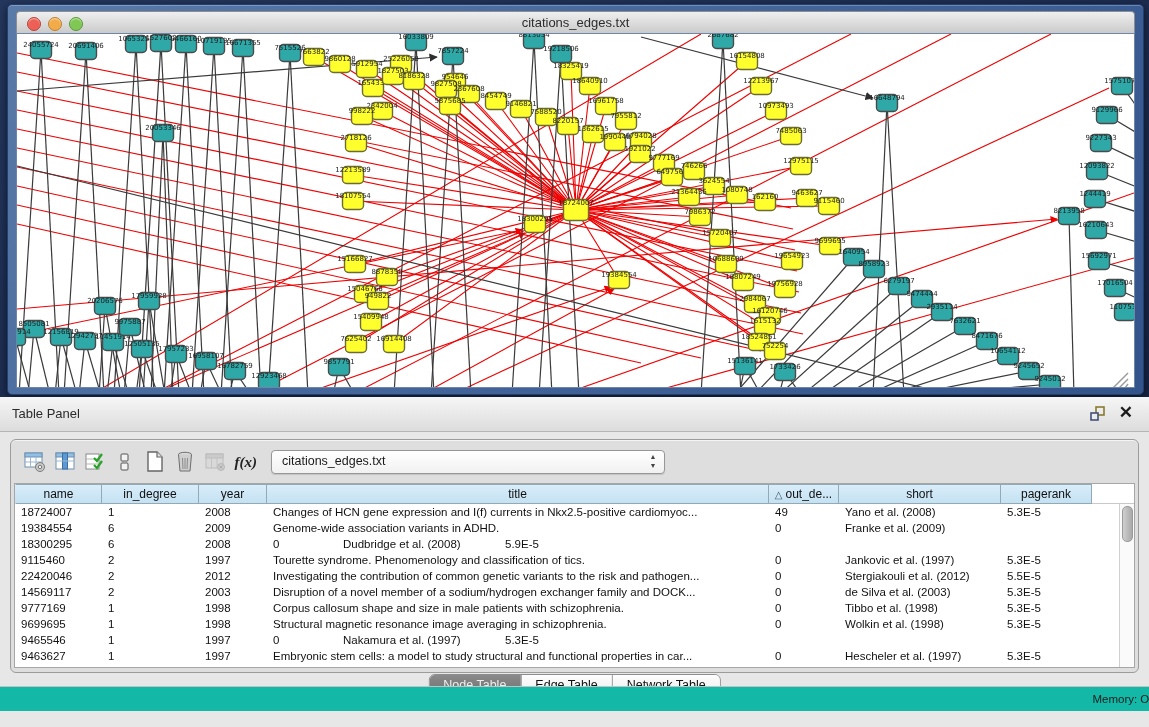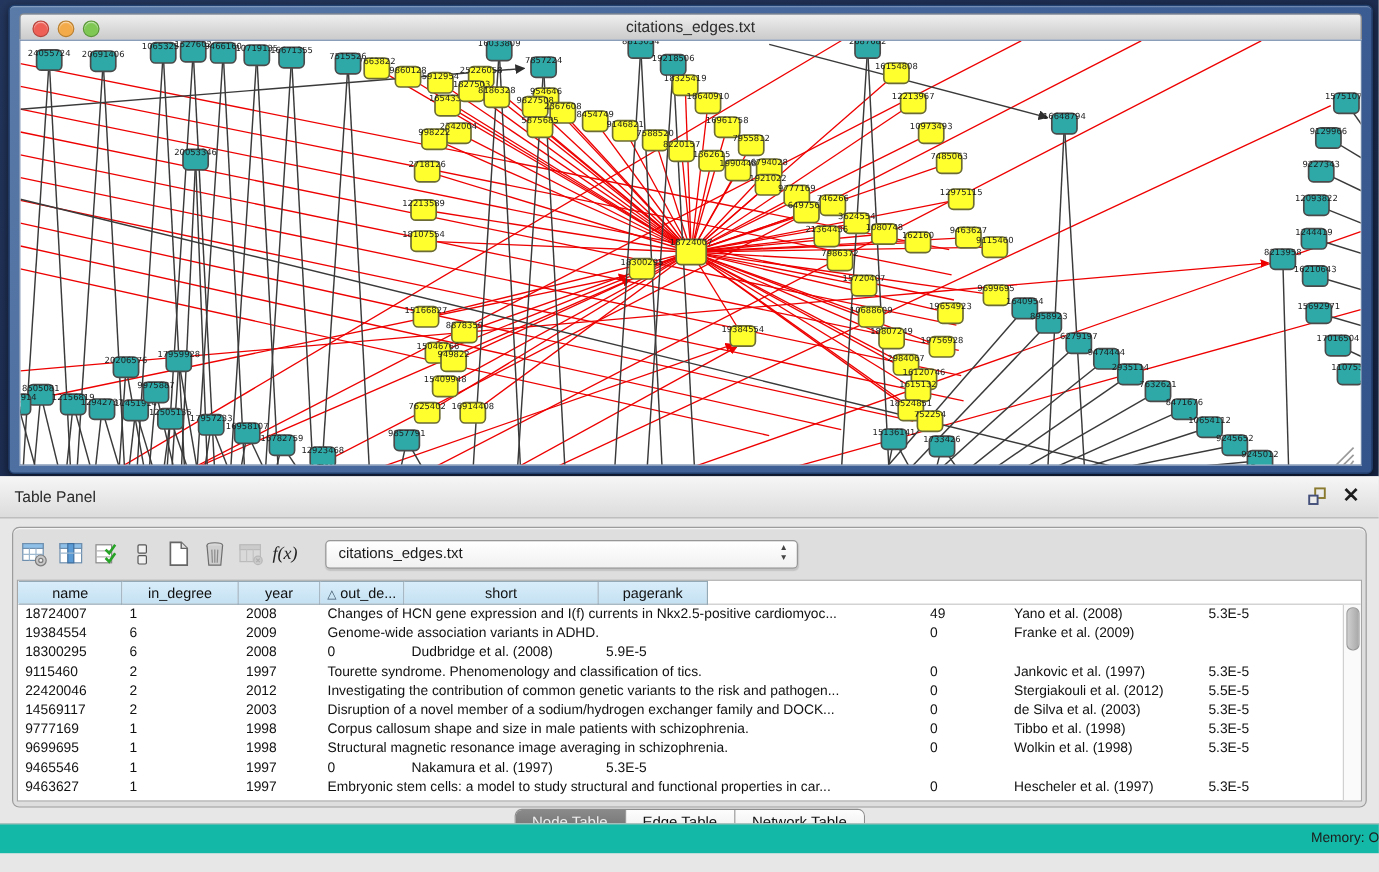--- a/index.html
+++ b/index.html
@@ -38,21 +38,21 @@
   #tp-header{position:absolute;left:0;top:0;width:100%;height:34px;
              background:linear-gradient(#f6f6f6,#dcdcdc);border-bottom:1px solid #b5b5b5;}
   #tp-title{position:absolute;left:12px;top:9px;font-size:13px;color:#2b2b2b;}
   #float-btn{position:absolute;right:42px;top:8px;width:18px;height:18px;cursor:default;}
   #close-btn{position:absolute;right:16px;top:6px;font-size:17px;font-weight:bold;color:#1c1c1c;line-height:20px;}
 
   #tp-card{position:absolute;left:10px;top:42px;width:1127px;height:232px;
            border:1px solid #9c9c9c;border-radius:6px;background:#dedede;
            box-shadow:inset 0 1px 0 #f4f4f4;}
   #toolbar{position:absolute;left:6px;top:4px;height:36px;display:flex;align-items:center;}
-  .tb-btn{width:30px;height:30px;display:flex;align-items:center;justify-content:flex-start;}
+  .tb-btn{width:30px;height:30px;display:flex;align-items:center;justify-content:flex-end;font-weight:bold;}
   #fx-label{font-family:"Liberation Serif",serif;font-style:italic;font-size:15px;color:#222;}
   #dropdown{margin-left:14px;width:392px;height:22px;border:1px solid #979797;border-radius:4px;
             background:linear-gradient(#ffffff,#f1f1f1);position:relative;
             box-shadow:0 1px 1px rgba(0,0,0,.12);}
   #dropdown-value{position:absolute;left:10px;top:3px;font-size:12.5px;color:#1a1a1a;}
   #dropdown-stepper{position:absolute;right:6px;top:1px;width:10px;height:20px;
             font-size:7px;color:#444;line-height:9px;text-align:center;}
 
   #table-wrap{position:absolute;left:3px;top:43px;right:3px;bottom:4px;background:#fff;
               border:1px solid #a6a6a6;overflow:hidden;}
@@ -605,20 +605,21 @@
         <span id="dropdown-value">citations_edges.txt</span>
         <div id="dropdown-stepper">▲<br>▼</div>
       </div>
     </div>
 
     <div id="table-wrap">
       <div id="thead">
           <div class="th" style="width: 87px;">name</div>
           <div class="th" style="width: 97px;">in_degree</div>
           <div class="th" style="width: 68px;">year</div>
+          <div class="th" style="width: 502px;">title</div>
           <div class="th" style="width: 70px;"><span class="sort-tri">△</span>out_de...</div>
           <div class="th" style="width: 162px;">short</div>
           <div class="th" style="width: 91px;">pagerank</div>
           <div class="th th-filler"></div>
         </div>
       <div id="tbody">
           <div class="tr">
             <div class="td" style="width: 87px;">18724007</div>
             <div class="td" style="width: 97px;">1</div>
             <div class="td" style="width: 68px;">2008</div>

